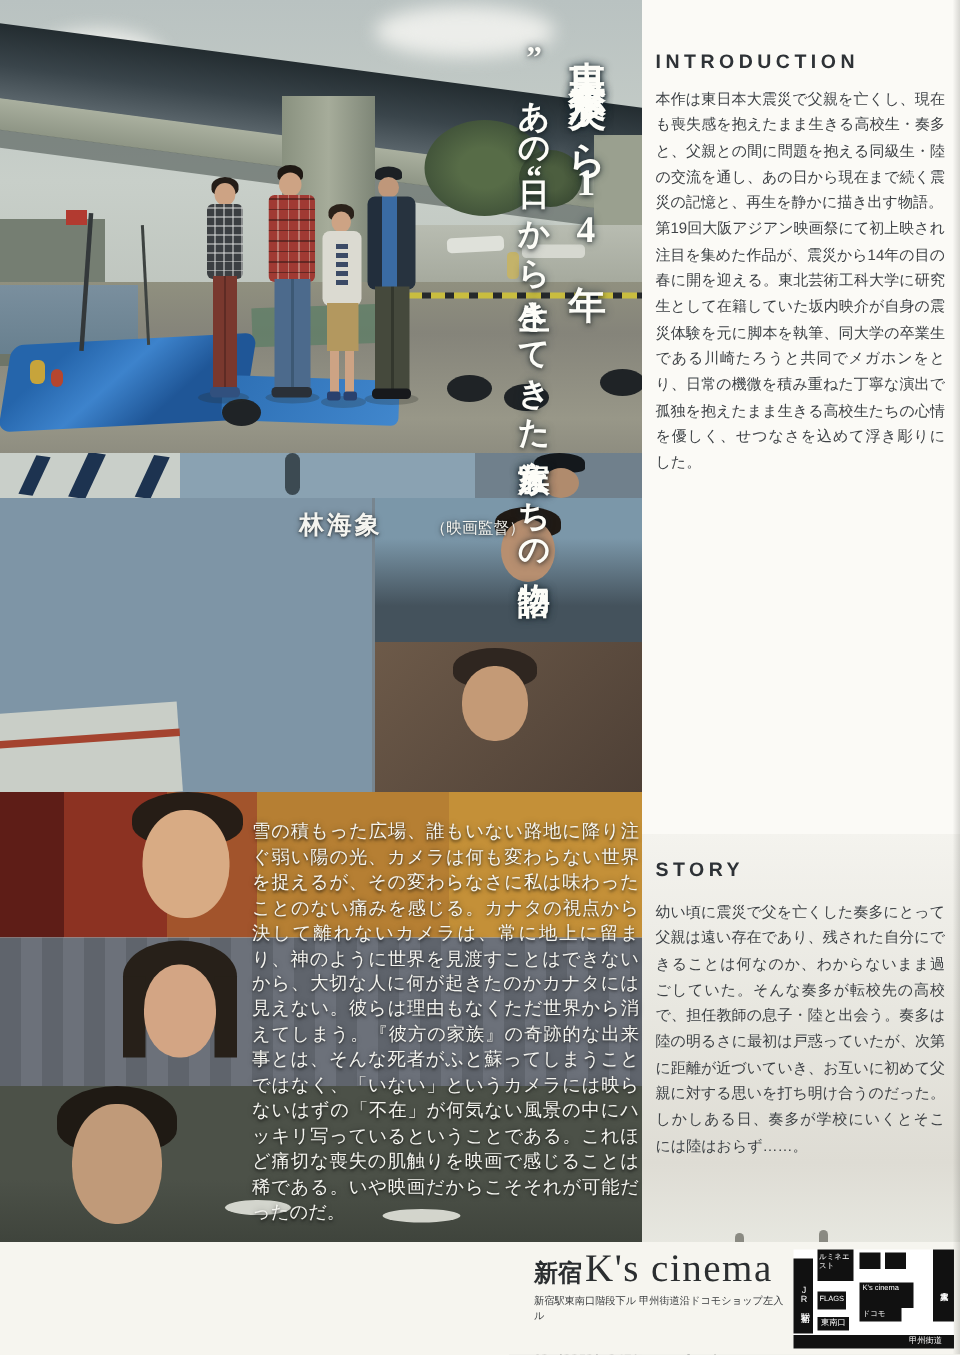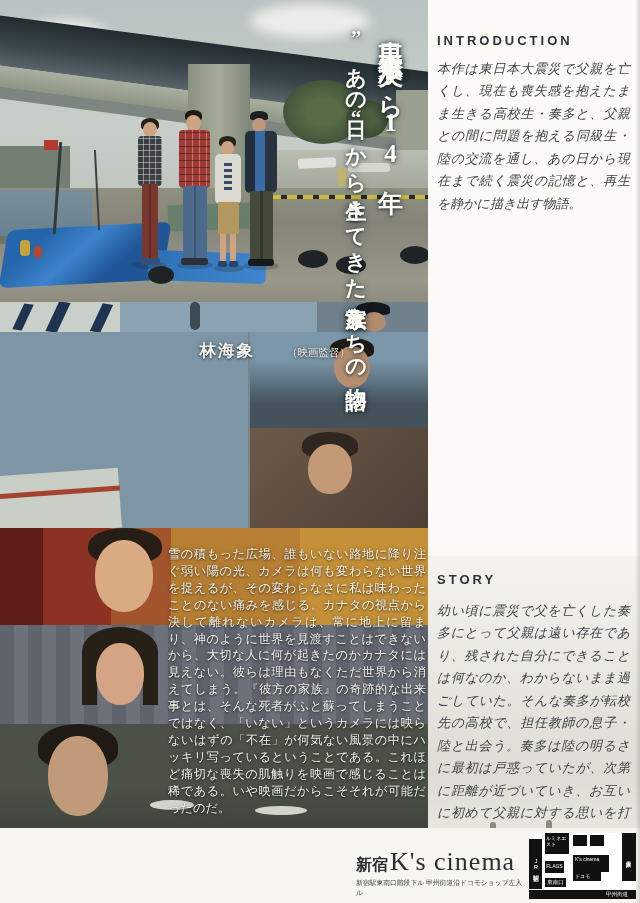--- a/index.html
+++ b/index.html
@@ -102,28 +102,28 @@
   .quote2-text{left:168px;top:546px;width:258px;font-size:12.2px;line-height:16.9px;}
   .sig{margin-top:4px;text-align:right;}
   .sig-name{font-size:16.5px;font-weight:700;letter-spacing:2px;}
   .sig-role{font-size:10.5px;margin-left:32px;}
   
   .right-col{left:428px;top:0;width:212px;height:903px;background:#fbfaf6;}
   .story-bg{left:0;top:556px;width:212px;height:292px;
     background:linear-gradient(180deg,#f4f3ee 0,#e8e7e0 40%,#dedcd4 75%,#eaebe4 100%);}
   .bg-fig{background:#8a8a82;border-radius:3px;}
   .col-heading{font-size:13px;font-weight:700;letter-spacing:3px;color:#2e3236;}
-  .col-body{width:193px;font-size:13px;line-height:1.73;color:#3e4246;text-align:justify;font-style:italic;}
+  .col-body{width:193px;font-size:10px;line-height:1.73;color:#3e4246;text-align:justify;}
   .col-body p{margin:0;}
   
   .bottom-band{left:0;top:828px;width:640px;height:75px;background:#f6f5ef;}
   .date-line{left:24px;top:14px;font-size:24px;font-weight:700;color:#1f1f1d;letter-spacing:0.5px;}
   .cinema-block{left:356px;top:3px;width:172px;color:#2b2e30;}
   .cinema-name-row{display:flex;align-items:baseline;gap:2px;
-    font-family:"Liberation Serif","DejaVu Serif",serif;margin-top:16px;}
+    font-family:"Liberation Serif","DejaVu Serif",serif;}
   .cinema-prefix{font-size:16px;font-weight:600;}
   .cinema-name{font-size:26px;letter-spacing:1px;}
   .cinema-address{font-size:6.8px;margin-top:1px;color:#3a3d3f;}
   .cinema-contact{font-size:9.5px;font-family:"Liberation Serif","DejaVu Serif",serif;margin-top:18px;letter-spacing:0.3px;font-weight:bold;}
   .cinema-note{font-size:7.5px;margin-top:2px;color:#3a3d3f;}
   
   .map{left:529px;top:5px;width:107px;height:66px;background:#fff;}
   .map .blk{position:absolute;background:#111;color:#fff;overflow:hidden;}
   .map .vtx{writing-mode:vertical-rl;text-orientation:upright;}
   .map-station{left:0;top:6px;width:13px;height:50px;font-size:6px;text-align:center;line-height:13px;}
@@ -260,20 +260,21 @@
   <div class="abs vtitle vtitle2">”あの日“から生きてきた家族たちの物語</div>
 
   <div class="abs right-col">
     <div class="abs story-bg">
       <div class="abs bg-fig" style="left:62px;top:266px;width:6px;height:16px;"></div>
       <div class="abs bg-fig" style="left:118px;top:264px;width:6px;height:18px;"></div>
     </div>
     <div class="abs col-heading" style="left:9px;top:33px;">INTRODUCTION</div>
     <div class="abs col-body" style="left:9px;top:58px;">
       <p>本作は東日本大震災で父親を亡くし、現在も喪失感を抱えたまま生きる高校生・奏多と、父親との間に問題を抱える同級生・陸の交流を通し、あの日から現在まで続く震災の記憶と、再生を静かに描き出す物語。</p>
+      <p>第19回大阪アジアン映画祭にて初上映され注目を集めた作品が、震災から14年の目の春に開を迎える。東北芸術工科大学に研究生として在籍していた坂内映介が自身の震災体験を元に脚本を執筆、同大学の卒業生である川崎たろうと共同でメガホンをとり、日常の機微を積み重ねた丁寧な演出で孤独を抱えたまま生きる高校生たちの心情を優しく、せつなさを込めて浮き彫りにした。</p>
     </div>
     <div class="abs col-heading" style="left:9px;top:572px;">STORY</div>
     <div class="abs col-body" style="left:9px;top:600px;">
       <p>幼い頃に震災で父を亡くした奏多にとって父親は遠い存在であり、残された自分にできることは何なのか、わからないまま過ごしていた。そんな奏多が転校先の高校で、担任教師の息子・陸と出会う。奏多は陸の明るさに最初は戸惑っていたが、次第に距離が近づいていき、お互いに初めて父親に対する思いを打ち明け合うのだった。しかしある日、奏多が学校にいくとそこには陸はおらず……。</p>
     </div>
   </div>
 
   <div class="abs bottom-band">
     <div class="abs cinema-block">
       <div class="cinema-name-row">

